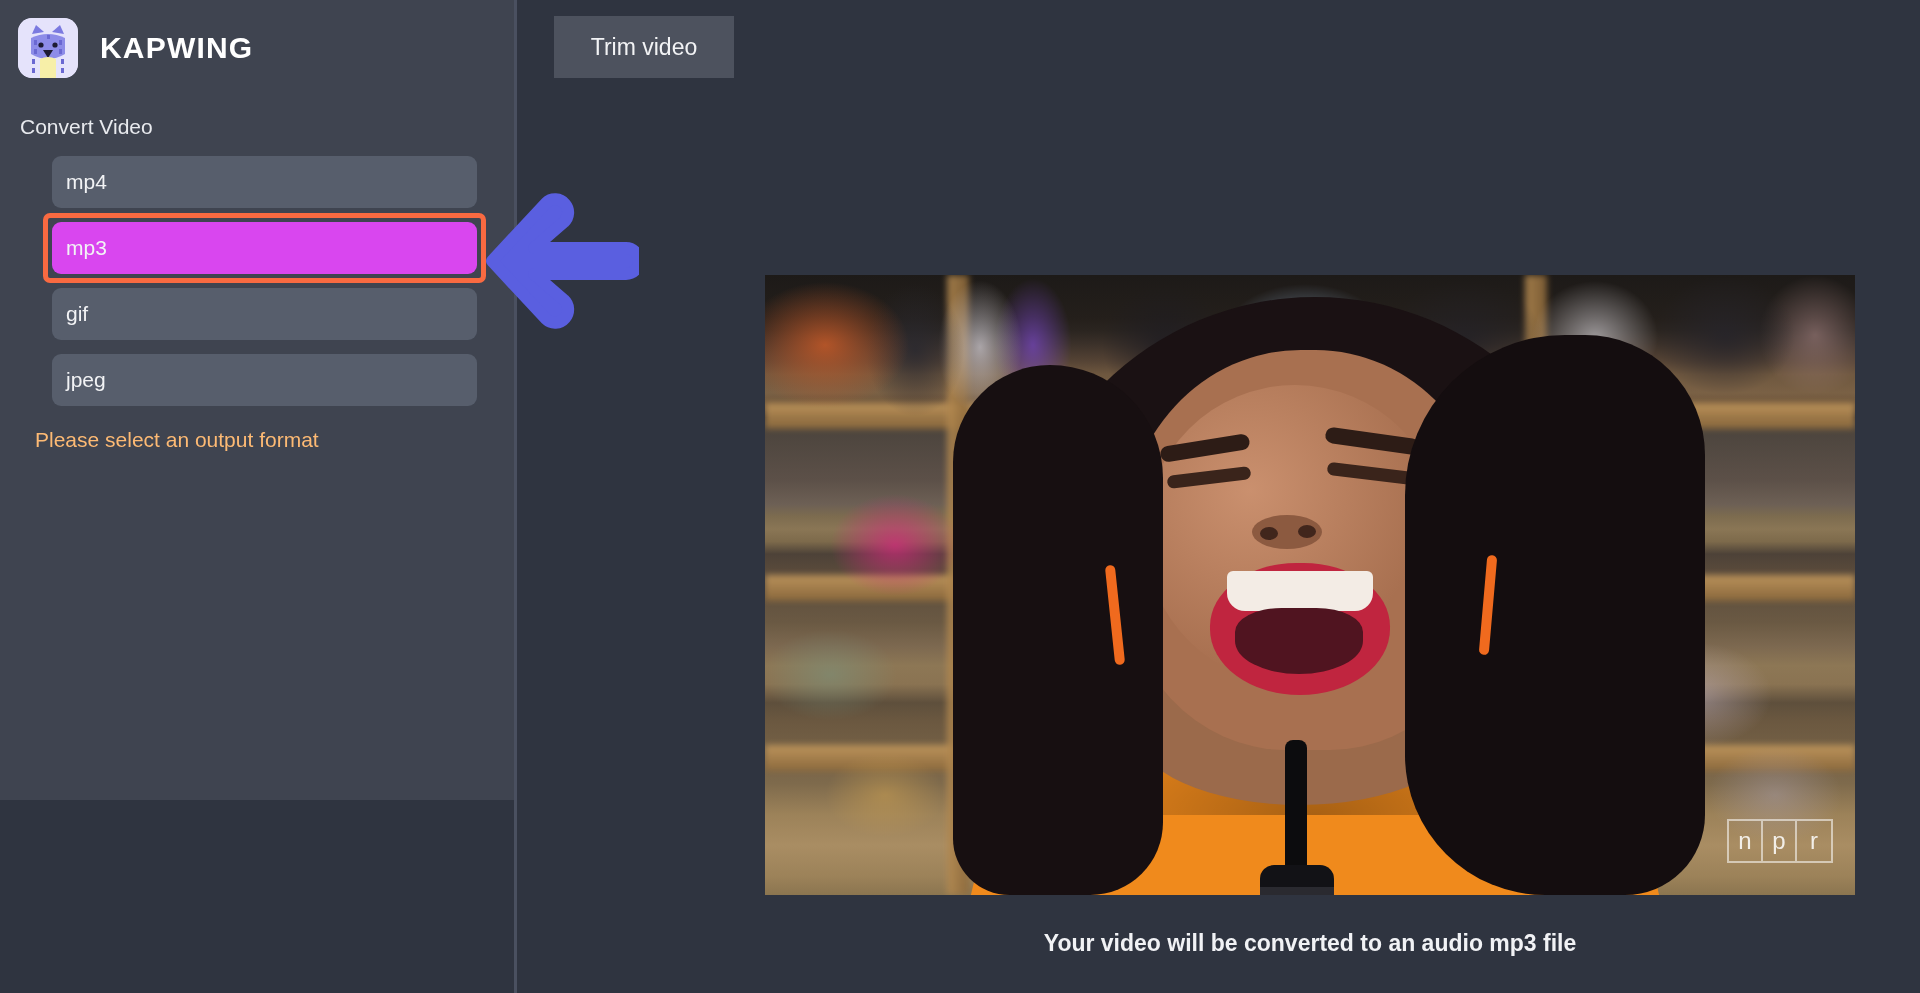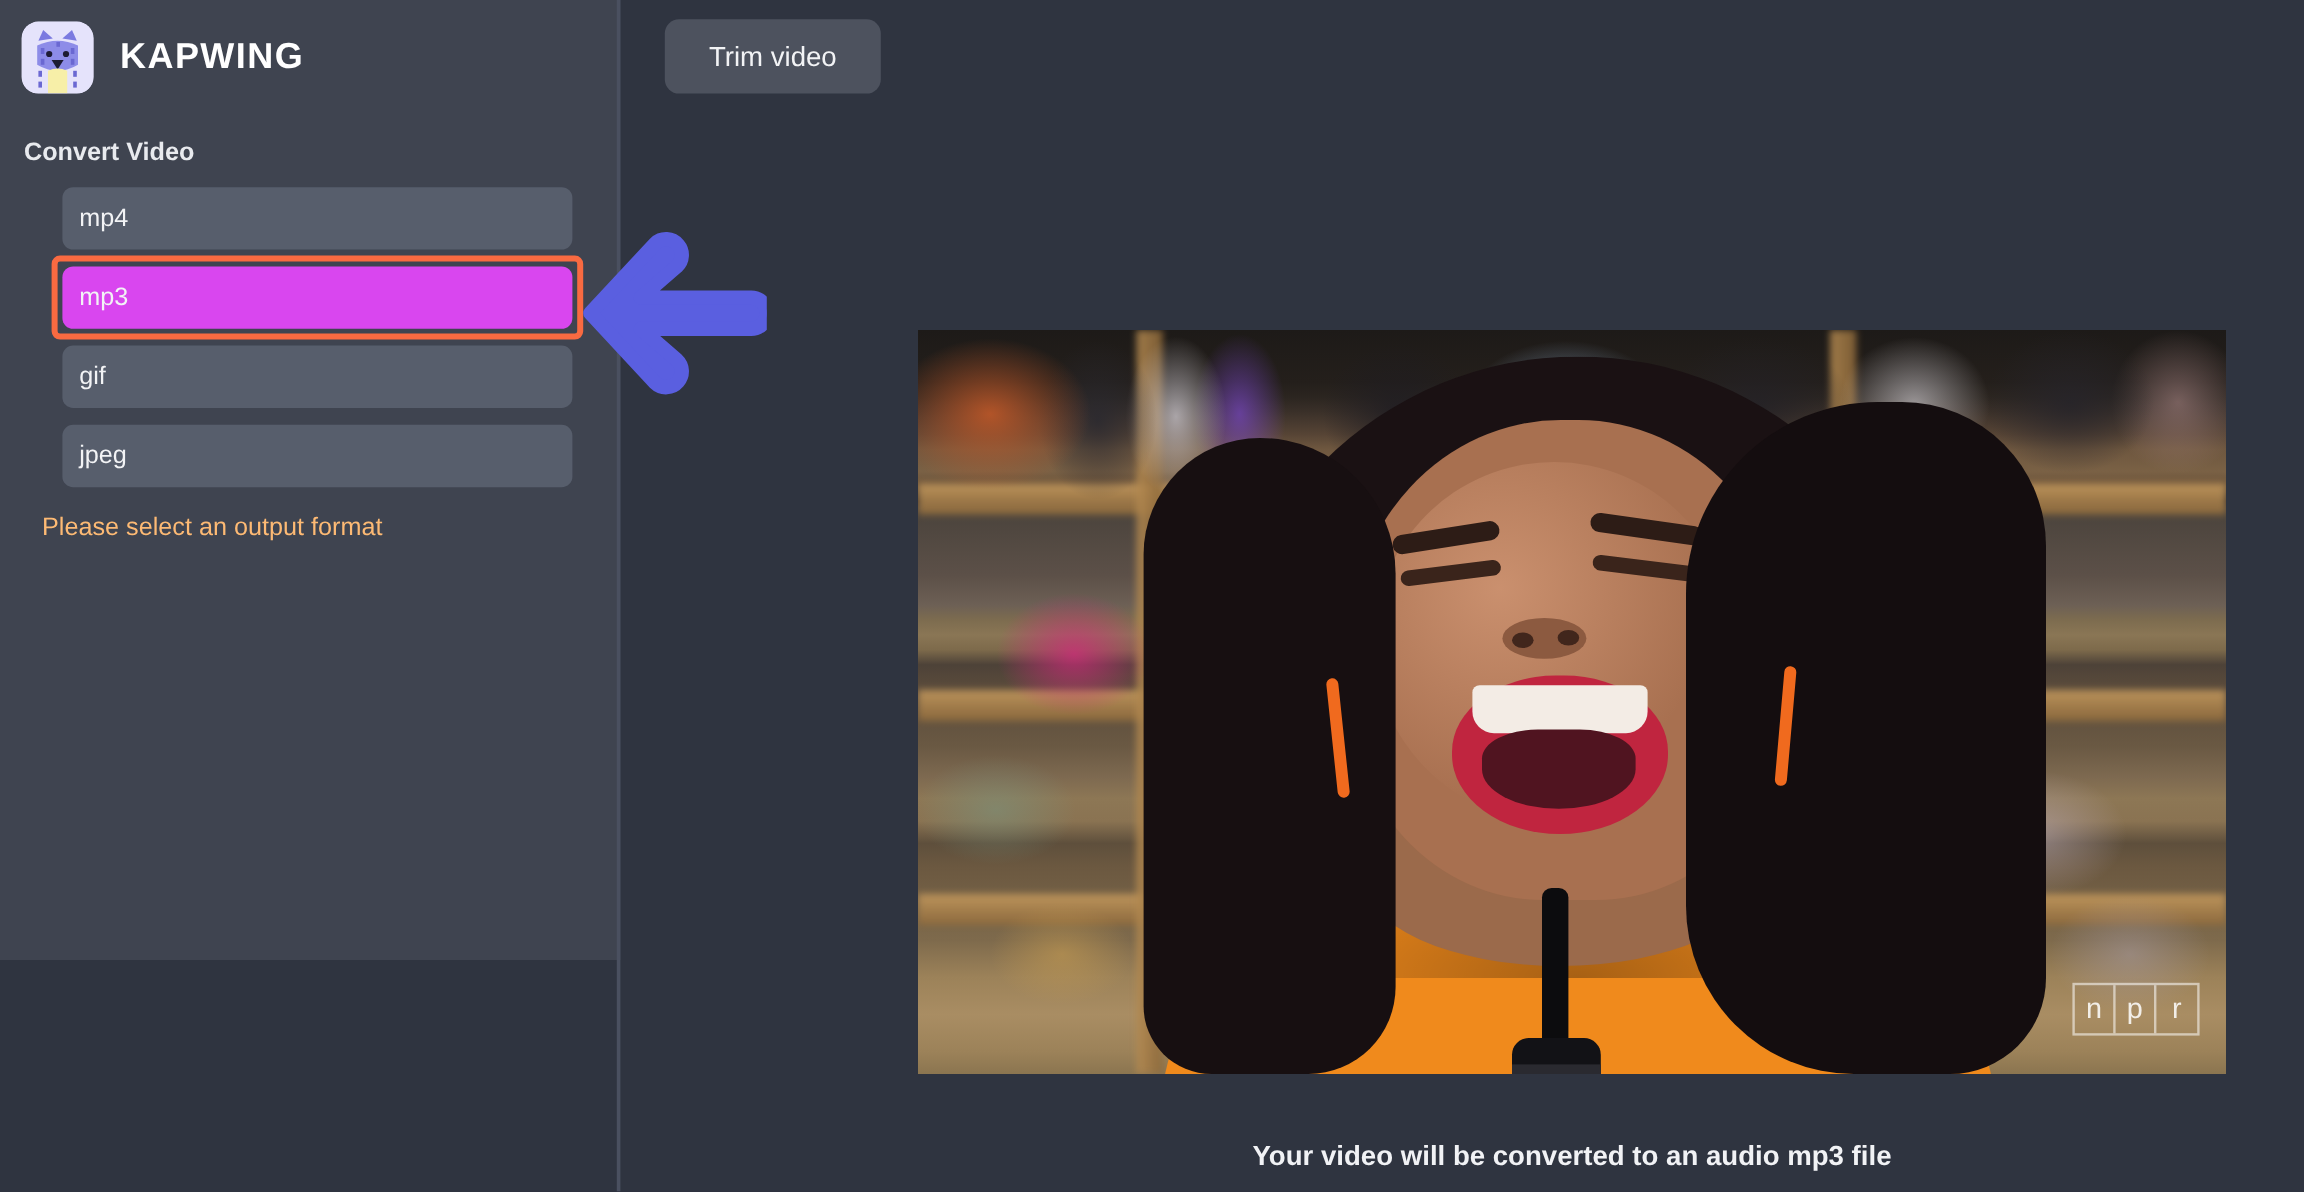--- a/index.html
+++ b/index.html
@@ -48,21 +48,21 @@
   .brand-title {
     font-size: 30px;
     font-weight: bold;
     letter-spacing: 1.2px;
     color: #ffffff;
   }
   .section-label {
     margin: 37px 0 0 20px;
     font-size: 21px;
     color: #e8eaee;
-    font-weight: 700;
+    font-weight: 400;
   }
   .format-list {
     margin: 17px 0 0 0;
     padding: 0 40px 0 52px;
     display: flex;
     flex-direction: column;
     gap: 14px;
   }
   .format-btn {
     position: relative;
@@ -98,21 +98,21 @@
   
   .main {
     position: relative;
     flex: 1 1 auto;
     height: 993px;
   }
   .trim-btn {
     position: absolute;
     left: 37px; top: 16px;
     width: 180px; height: 62px;
-    border-radius: 12px;
+    border-radius: 0;
     background: #4d525e;
     color: #f2f3f5;
     font-size: 23px;
     border: none;
     cursor: pointer;
     font-family: "Liberation Sans", sans-serif;
   }
 
   
   .arrow-annotation {
@@ -326,21 +326,20 @@
   .npr-cell:last-child { border-right: none; }
 
   .video-caption {
     position: absolute;
     left: 248px; top: 930px;
     width: 1090px;
     text-align: center;
     color: #f1f2f5;
     font-size: 23px;
     font-weight: bold;
-    margin-top: 20px;
   }
 </style>
 </head>
 <body>
 
 <div class="app">
 
   <aside class="sidebar">
 
     <div class="brand">

